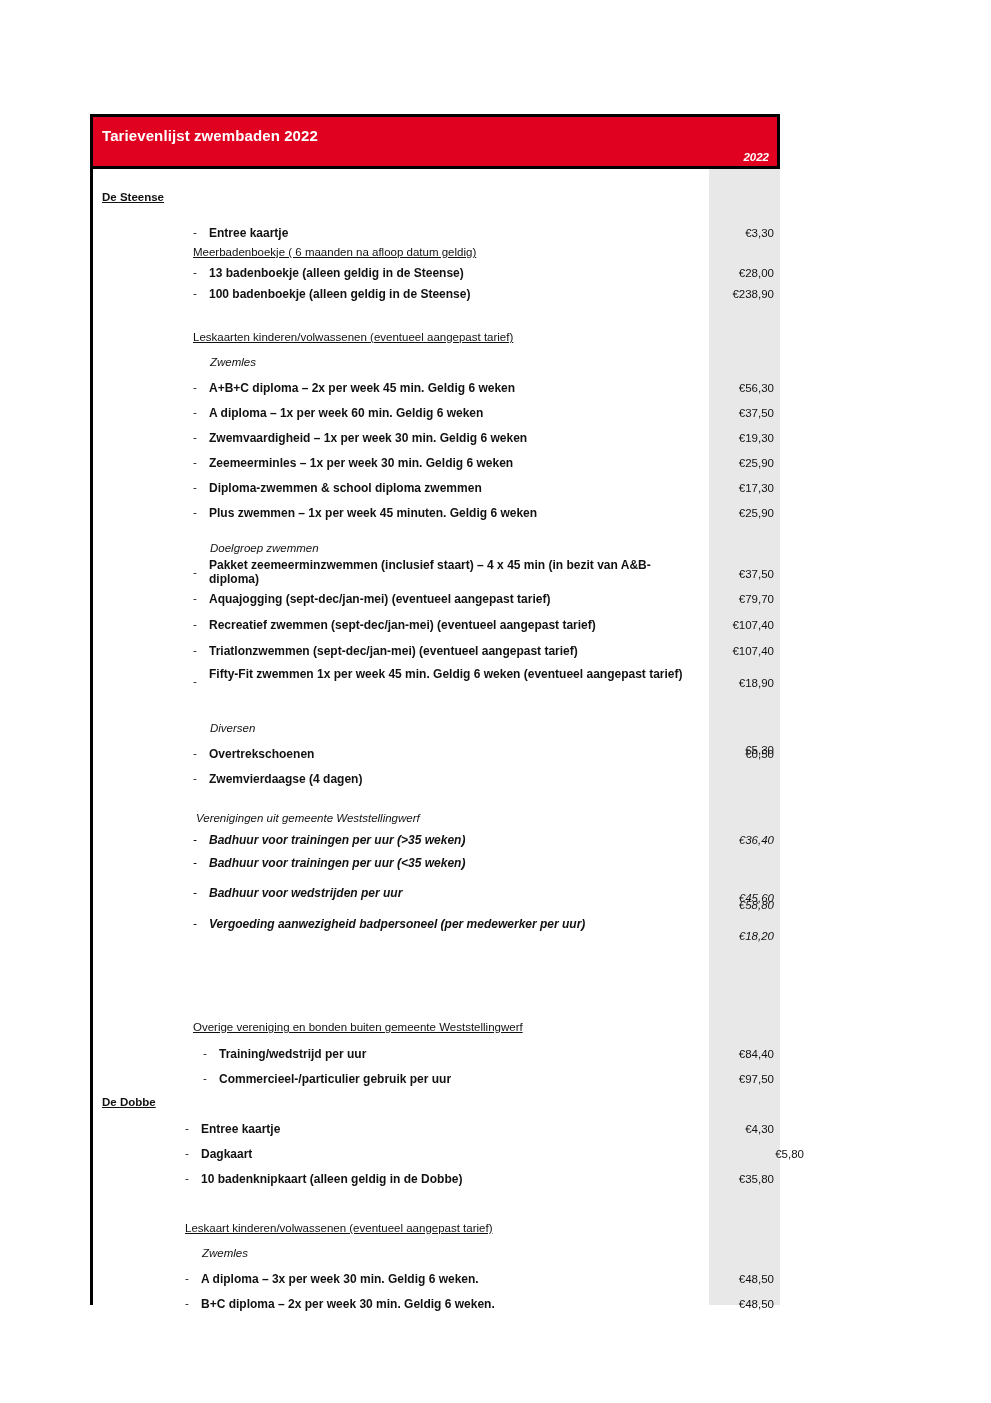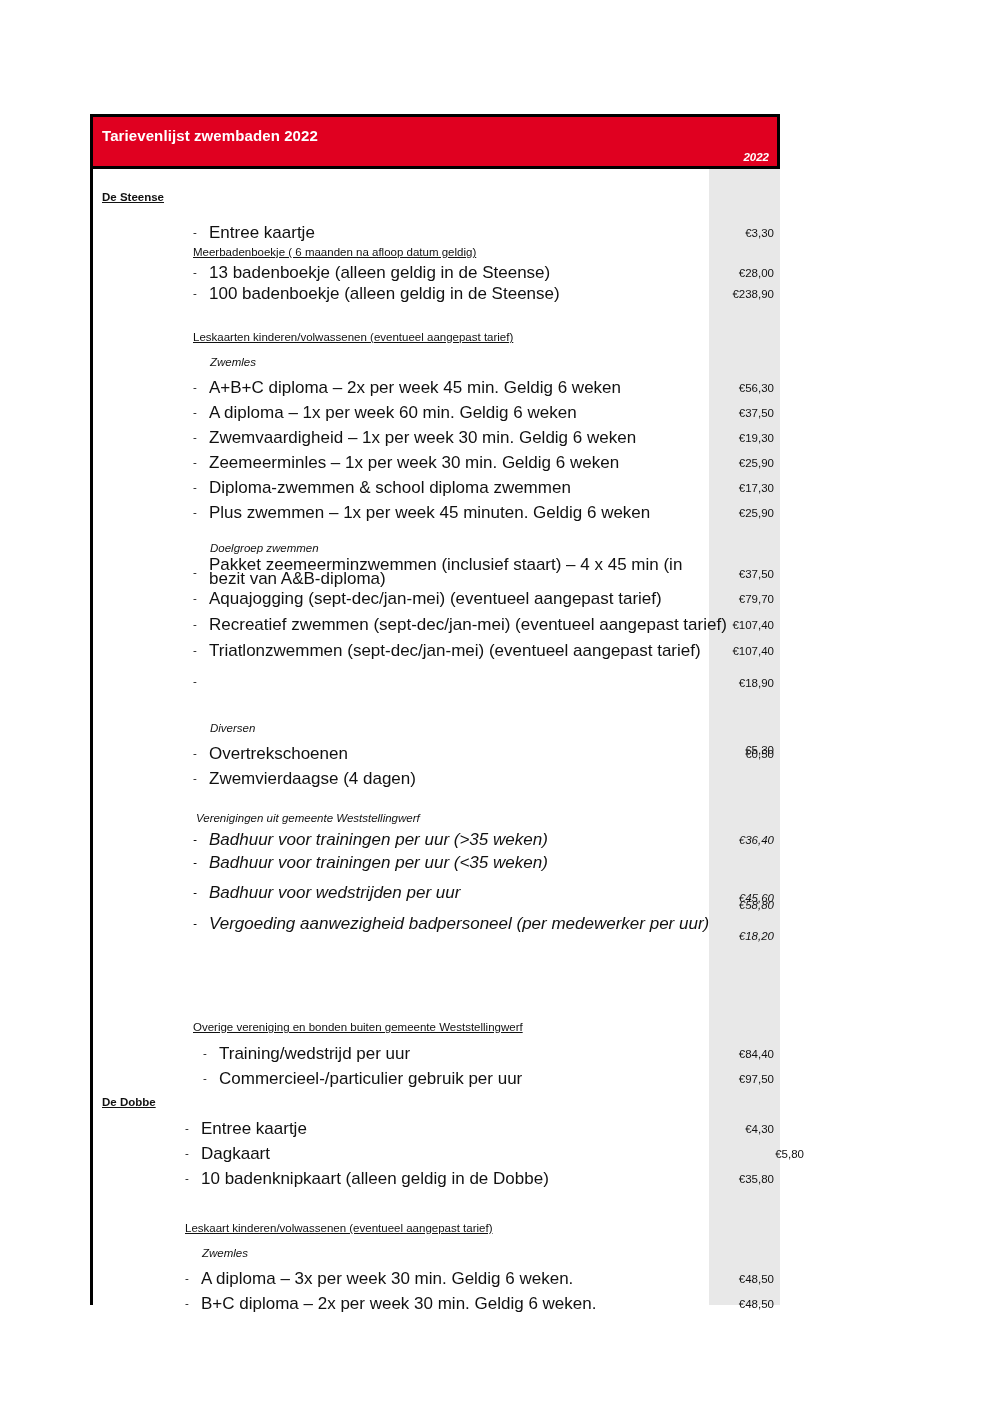--- a/index.html
+++ b/index.html
@@ -60,23 +60,24 @@
     font-style:italic;
   }
 
   
   #content{
     position:absolute;
     left:0;top:52px;right:0;bottom:0;
   }
   .lbl{
     position:absolute;
-    font-size:17px;
+    font-size:12px;
     color:#111;
     line-height:14px;
+    font-weight:bold;
   }
   .dash{
     position:absolute;
     font-size:11.5px;
     color:#111;
   }
   .price{
     position:absolute;
     left:616px;width:65px;
     text-align:right;
@@ -179,20 +180,21 @@
 
       <div class="dash" style="left:100px;top:449px;">-</div>
       <div class="lbl" style="left:116px;top:449px;">Recreatief zwemmen (sept-dec/jan-mei) (eventueel aangepast tarief)</div>
       <div class="price" style="top:449px;">€107,40</div>
 
       <div class="dash" style="left:100px;top:475px;">-</div>
       <div class="lbl" style="left:116px;top:475px;">Triatlonzwemmen (sept-dec/jan-mei) (eventueel aangepast tarief)</div>
       <div class="price" style="top:475px;">€107,40</div>
 
       <div class="dash" style="left:100px;top:506px;">-</div>
+      <div class="lbl wrap2" style="left:116px;top:498px;">Fifty-Fit zwemmen 1x per week 45 min. Geldig 6 weken (eventueel aangepast tarief)</div>
       <div class="price" style="top:507px;">€18,90</div>
 
       <div class="italic-head" style="left:117px;top:553px;">Diversen</div>
 
       <div class="dash" style="left:100px;top:578px;">-</div>
       <div class="lbl" style="left:116px;top:578px;">Overtrekschoenen</div>
       <div class="price" style="top:578px;">€0,50</div>
 
       <div class="dash" style="left:100px;top:603px;">-</div>
       <div class="lbl" style="left:116px;top:603px;">Zwemvierdaagse (4 dagen)</div>

